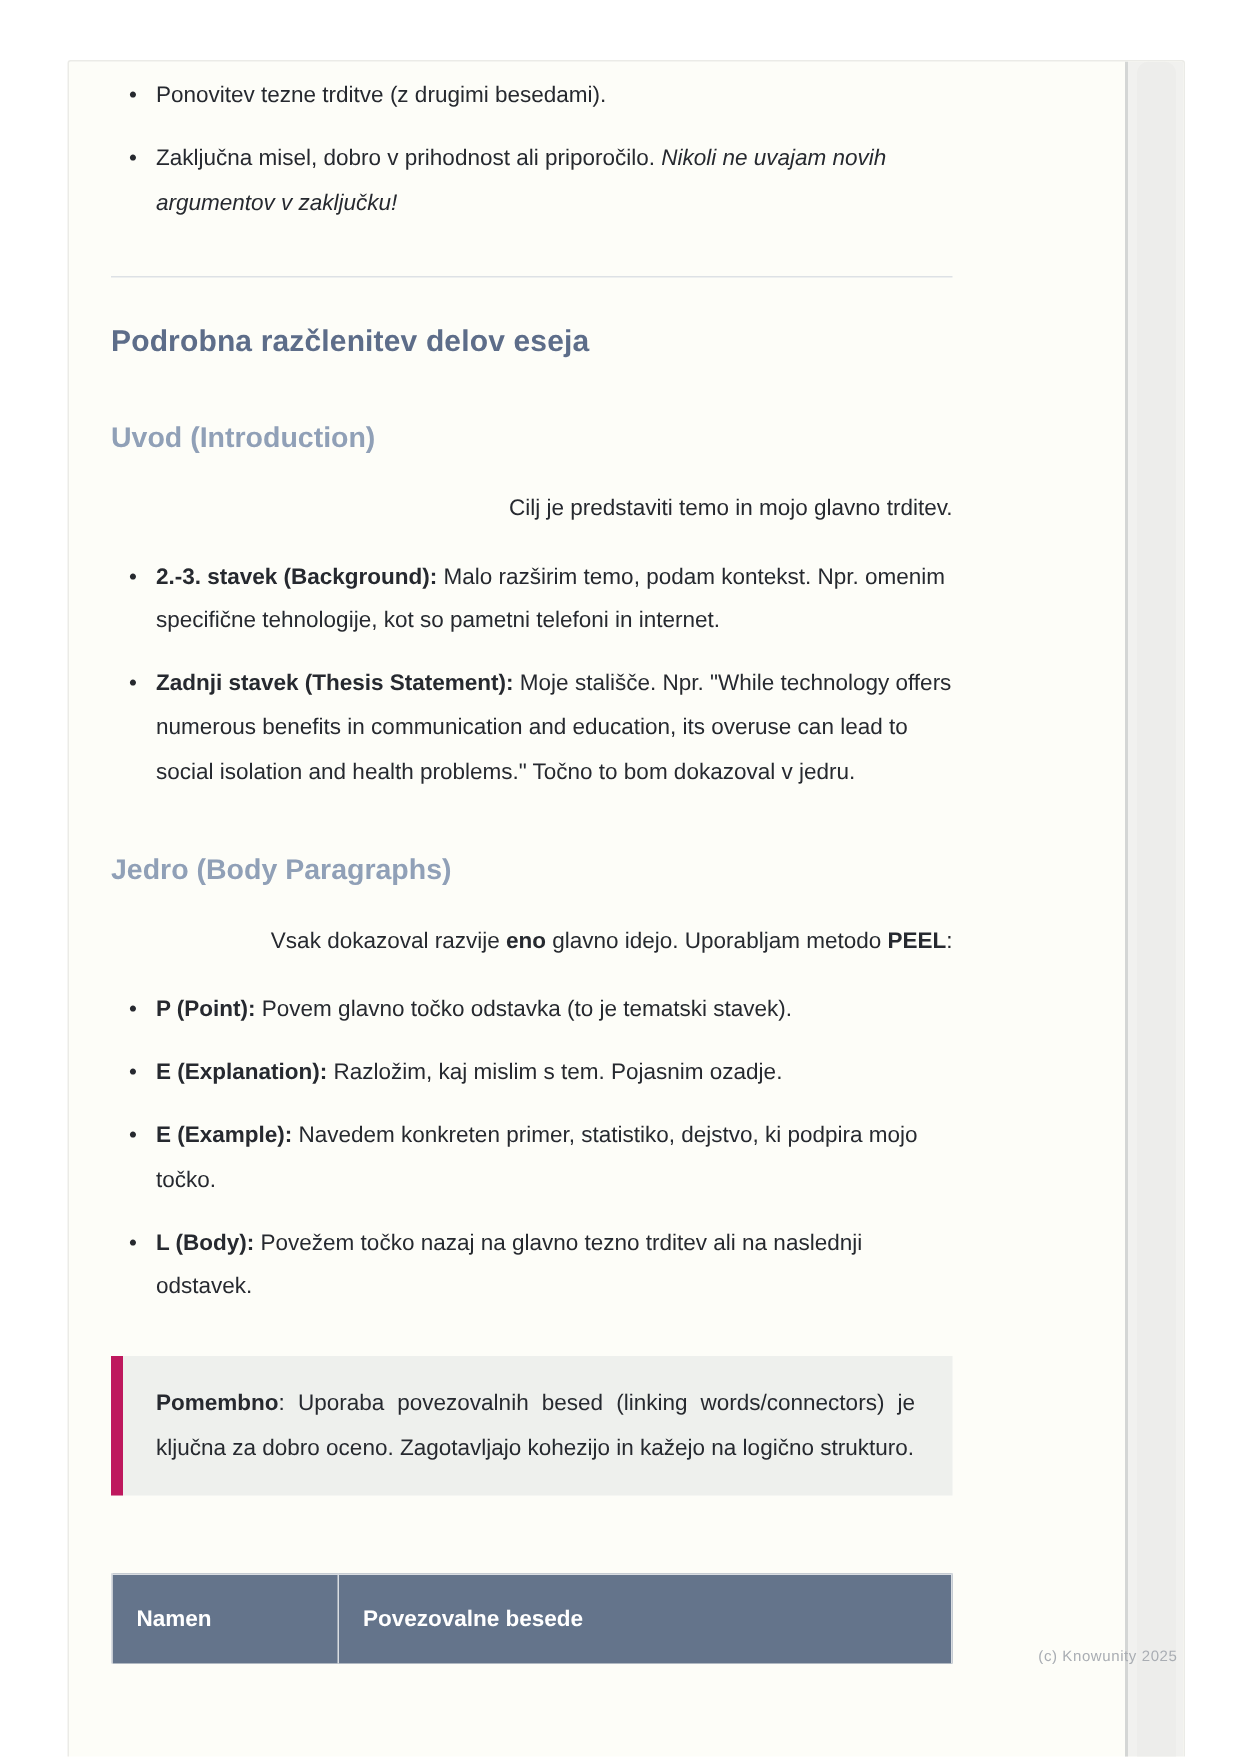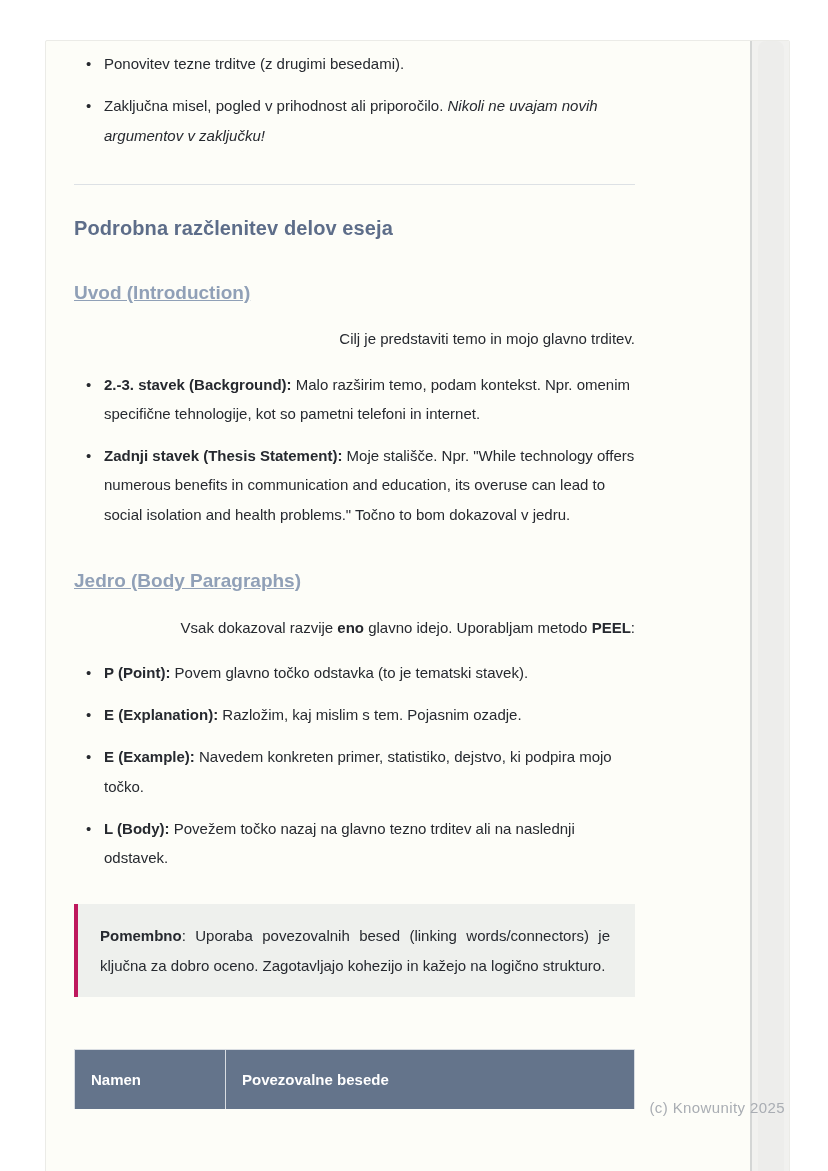--- a/index.html
+++ b/index.html
@@ -69,27 +69,26 @@
     line-height: 1.3;
     color: #5d6d89;
     letter-spacing: 0.1px;
   }
   h3.sub-heading {
     margin-top: 40px;
     font-size: 19px;
     font-weight: 600;
     line-height: 1.3;
     color: #90a0b7;
-    text-decoration: underline;
   }
   p.para { margin-top: 19px; text-align: right; }
   .callout {
     margin-top: 32px;
     background: #eef0ed;
-    border-left: 4px solid #be185d;
+    border-left: 8px solid #be185d;
     padding: 17px 25px 17px 22px;
     text-align: justify;
   }
   table.doc-table {
     margin-top: 52px;
     width: 100%;
     border-collapse: collapse;
     font-size: 15px;
   }
   table.doc-table th {
@@ -99,39 +98,39 @@
     text-align: left;
     padding: 15px 16px;
     border: 1px solid #d9dde2;
     border-bottom: none;
   }
   .col-namen { width: 151px; }
   .watermark {
     position: absolute;
     top: 1099px;
     right: 43px;
-    font-size: 15px;
+    font-size: 10px;
     color: #a9adb3;
     letter-spacing: 0.4px;
     z-index: 5;
     line-height: 1.2;
   }
 </style>
 </head>
 <body>
 
 <div class="page-card">
   <div class="content">
 
     <ul class="doc-list top-list">
       <li>
         <span>Ponovitev tezne trditve (z drugimi besedami).</span>
       </li>
       <li>
-        <span>Zaključna misel, pogled v prihodnost ali priporočilo. </span><span class="italic">Nikoli ne uvajam novih argumentov v zaključku!</span>
+        <span>Zaključna misel, dobro v prihodnost ali priporočilo. </span><span class="italic">Nikoli ne uvajam novih argumentov v zaključku!</span>
       </li>
     </ul>
 
     <hr class="divider">
 
     <h2 class="section-title">Podrobna razčlenitev delov eseja</h2>
 
     <h3 class="sub-heading">Uvod (Introduction)</h3>
 
     <p class="para">Cilj je predstaviti temo in mojo glavno trditev.</p>

